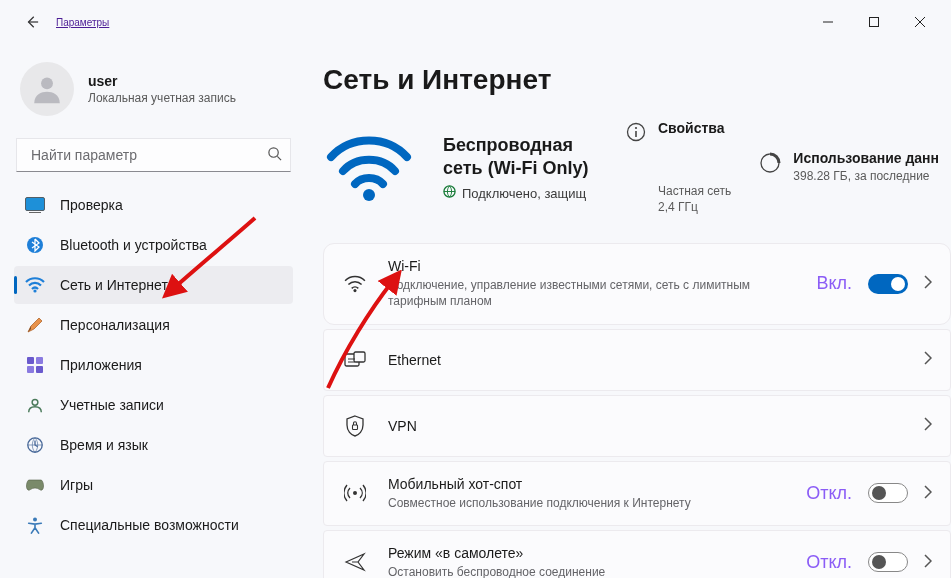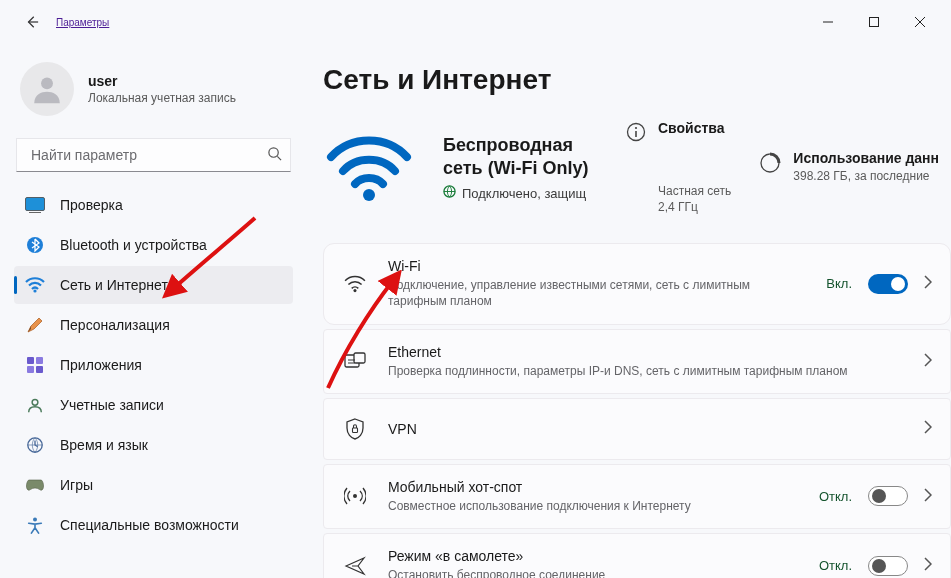--- a/index.html
+++ b/index.html
@@ -138,21 +138,21 @@
   .card-icon {
     width: 26px; height: 26px;
     display: flex; align-items: center; justify-content: center;
     color: #333;
     flex-shrink: 0;
   }
   .card-text { flex: 1; min-width: 0; }
   .card-title { font-size: 14px; }
   .card-sub { font-size: 12px; color: #646468; margin-top: 3px; line-height: 1.35; }
   .card-right { display: flex; align-items: center; gap: 16px; flex-shrink: 0; }
-  .state-label { font-size: 13px; color: #14532d; }
+  .state-label { font-size: 18px; color: #8b5cf6; }
   .toggle {
     width: 40px; height: 20px; border-radius: 20px;
     position: relative; cursor: pointer;
   }
   .toggle.on { background: #0067c0; }
   .toggle.off { background: #fff; border: 1px solid #888; }
   .toggle .knob {
     position: absolute; top: 3px; width: 14px; height: 14px; border-radius: 50%;
   }
   .toggle.on .knob { right: 3px; background: #fff; }
@@ -397,21 +397,20 @@
       <div class="card">
         <span class="card-icon">
           <svg width="22" height="18" viewBox="0 0 22 18">
               <rect x="1" y="3" width="14" height="12" rx="1.5" fill="none" stroke="#333" stroke-width="1.3"></rect>
               <rect x="10" y="1" width="11" height="10" rx="1.5" fill="#fbfbfd" stroke="#333" stroke-width="1.3"></rect>
               <path d="M4 8 H11 M4 11 H11" stroke="#333" stroke-width="1"></path>
             </svg>
         </span>
         <div class="card-text">
           <div class="card-title">Ethernet</div>
-          <div class="card-sub">Проверка подлинности, параметры IP-и DNS, сеть с лимитным тарифным планом</div>
         </div>
         <div class="card-right">
           <span class="chev">
             <svg width="8" height="14" viewBox="0 0 8 14">
                 <path d="M1 1 L7 7 L1 13" fill="none" stroke="#555" stroke-width="1.5"></path>
               </svg>
           </span>
         </div>
       </div>
 

